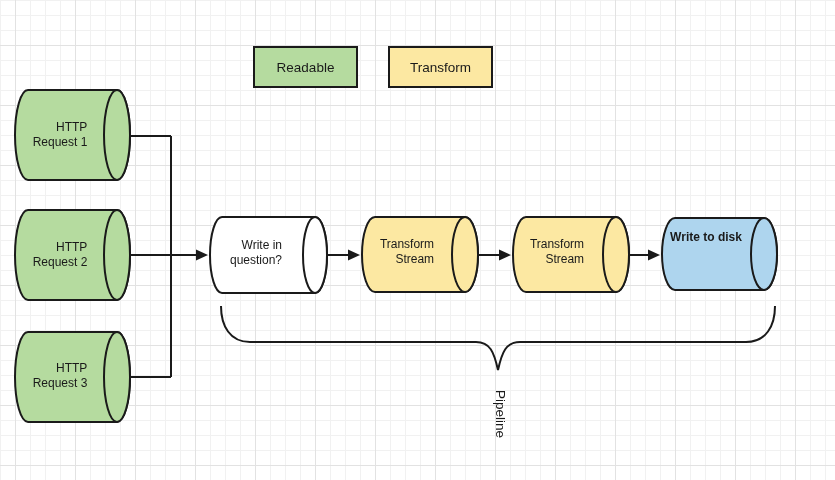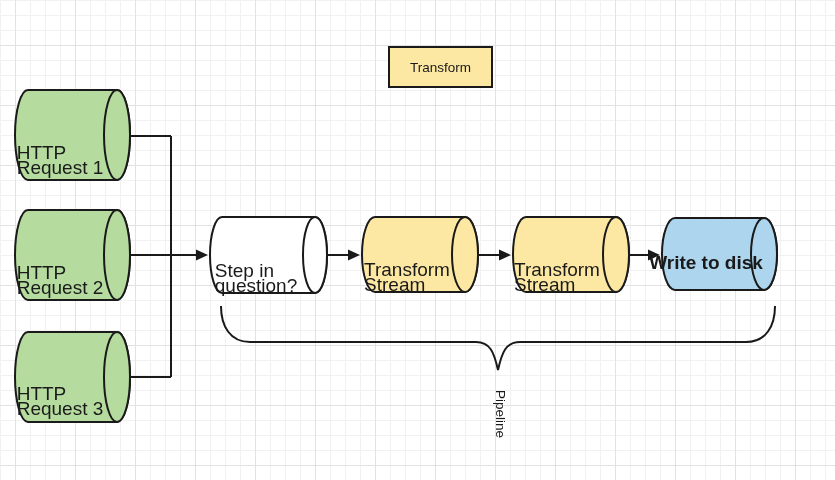--- a/index.html
+++ b/index.html
@@ -14,27 +14,26 @@
       linear-gradient(to bottom, var(--grid_major, #e2e2e2) 1px, transparent 1px),
       linear-gradient(to right,  var(--grid_minor, #f1f1f1) 1px, transparent 1px),
       linear-gradient(to bottom, var(--grid_minor, #f1f1f1) 1px, transparent 1px);
     background-size:60px 60px, 60px 60px, 15px 15px, 15px 15px;
     background-position:15px 0, 0 45px, 0 0, 0 0;
   }
   svg.layer { position:absolute; left:0; top:0; }
   .node-label {
     position:absolute;
     transform:translate(-50%,-50%);
-    font-size:19px;
+    font-size:12px;
     line-height:15px;
     color:var(--text, #1a1a1a);
-    text-align:left;
+    text-align:right;
     white-space:pre-line;
     pointer-events:none;
-    margin-top:25px;
   }
   .legend-box {
     position:absolute;
     top:46px;
     width:105px; height:42px;
     border:2px solid var(--stroke, #1a1a1a);
     box-sizing:border-box;
     display:flex; align-items:center; justify-content:center;
     font-size:13.5px;
     color:var(--text, #1a1a1a);
@@ -109,27 +108,30 @@
       <ellipse cx="102" cy="36" rx="13" ry="36"></ellipse>
     </g>
   </svg>
 
   <div class="node-label" style="left:60px; top:135px;">HTTP
 Request 1</div>
   <div class="node-label" style="left:60px; top:255px;">HTTP
 Request 2</div>
   <div class="node-label" style="left:60px; top:376px;">HTTP
 Request 3</div>
-  <div class="node-label" style="left:256px; top:253px;">Step in
+  <div class="node-label" style="left:256px; top:253px;">Write in
 question?</div>
   <div class="node-label" style="left:407px; top:252px;">Transform
 Stream</div>
   <div class="node-label" style="left:557px; top:252px;">Transform
 Stream</div>
   <div class="node-label" style="left:706px; top:237px;font-weight:bold;">Write to disk</div>
 
+  <div class="legend-box" style="left: 253px; background-color: rgb(181, 219, 159);">
+    <span>Readable</span>
+  </div>
   <div class="legend-box" style="left: 388px; background-color: rgb(252, 232, 162);">
     <span>Transform</span>
   </div>
 
   <div class="pipeline-label">Pipeline</div>
 
 </div>
 
 </body></html>

